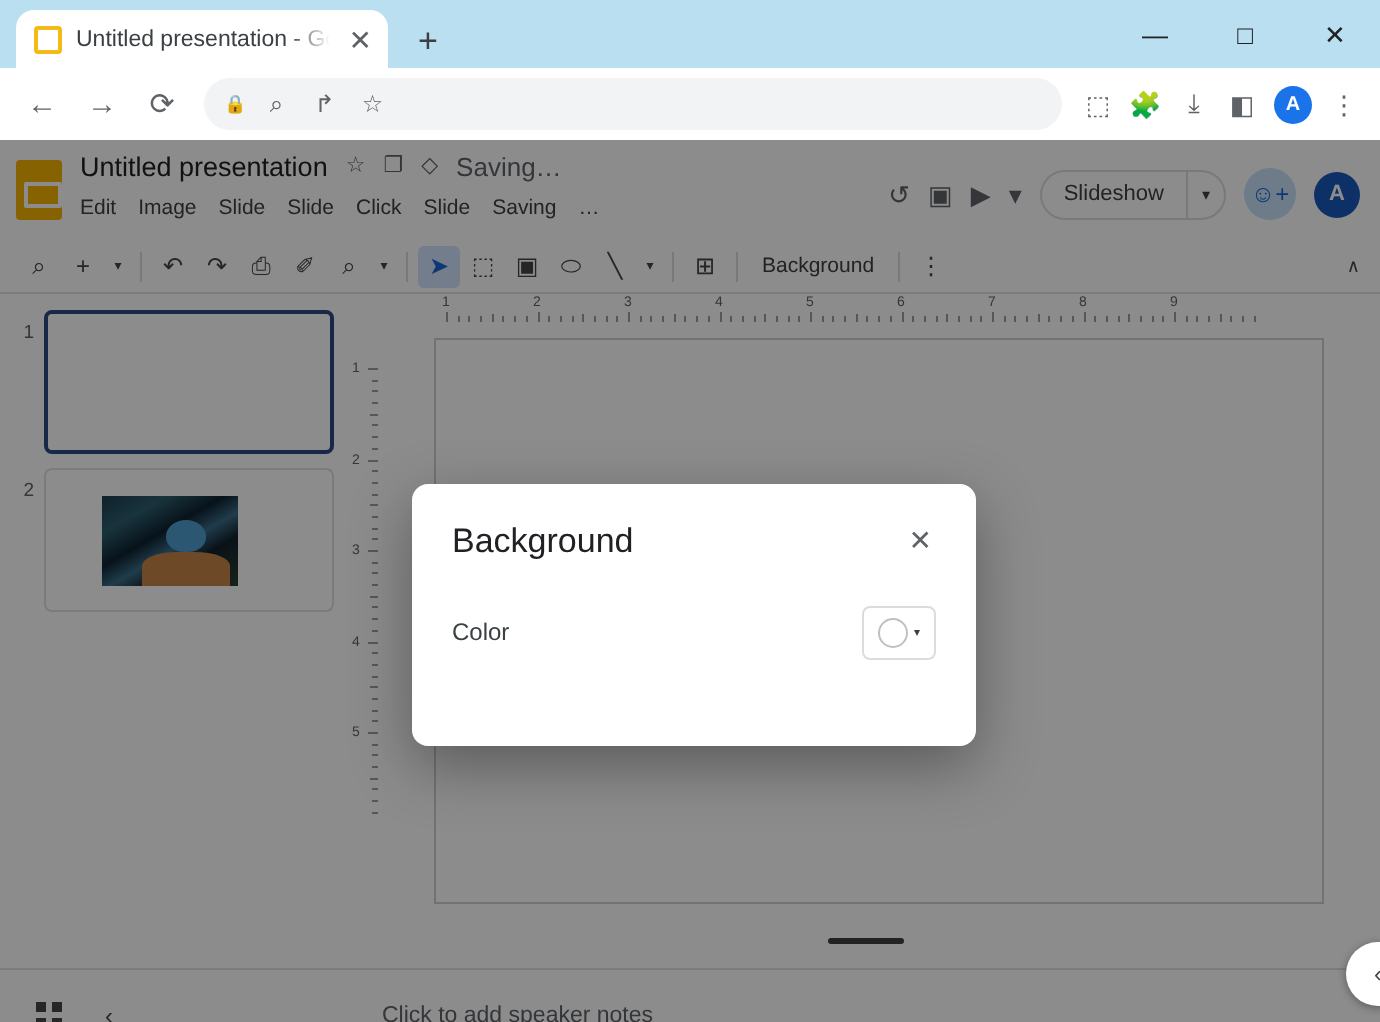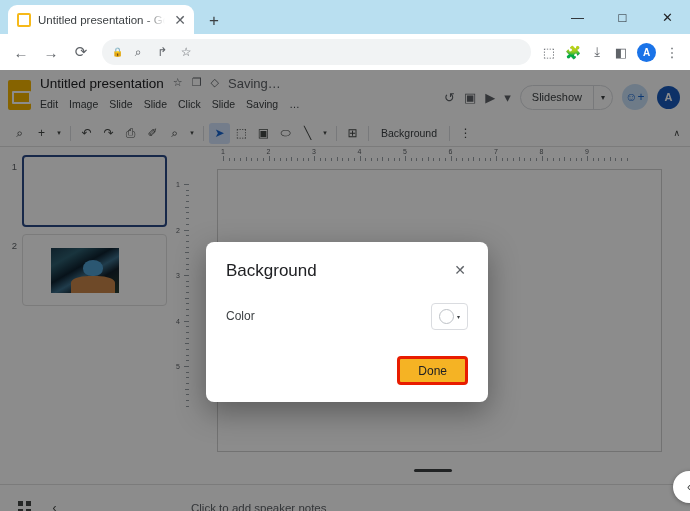--- a/index.html
+++ b/index.html
@@ -479,18 +479,17 @@
         <span class="dlg-label">Color</span>
         <span class="color-ctl">
           <span class="color-swatch"></span>
           <span class="color-caret">▾</span>
         </span>
       </div>
 
 
 
       <div class="dlg-footer">
-        <span class="btn-done">Done</span>
       </div>
     </div>
 
   </div>
 </div>
 
 </body></html>

